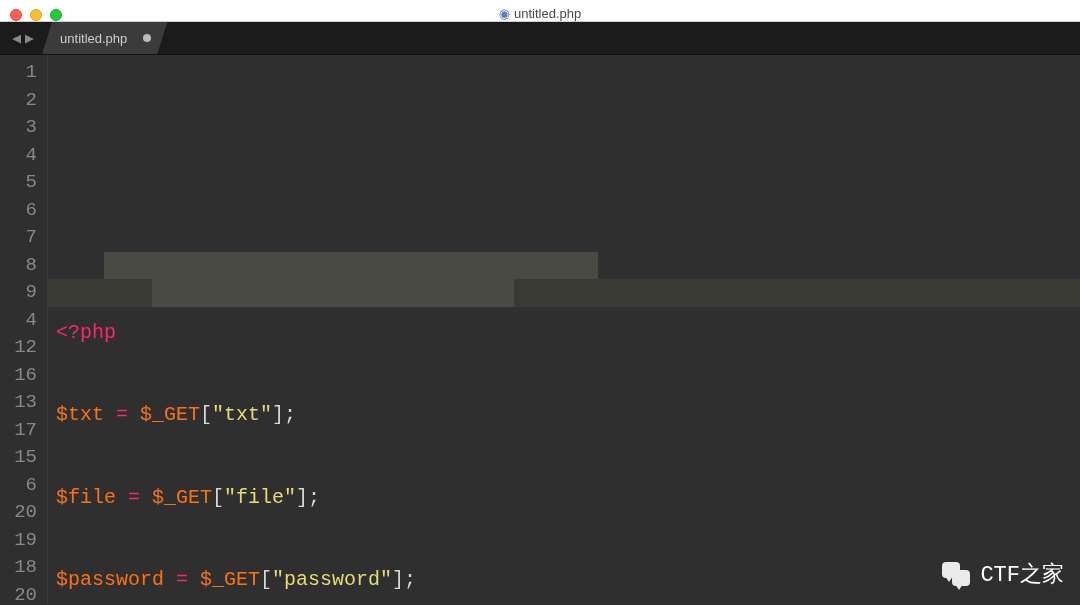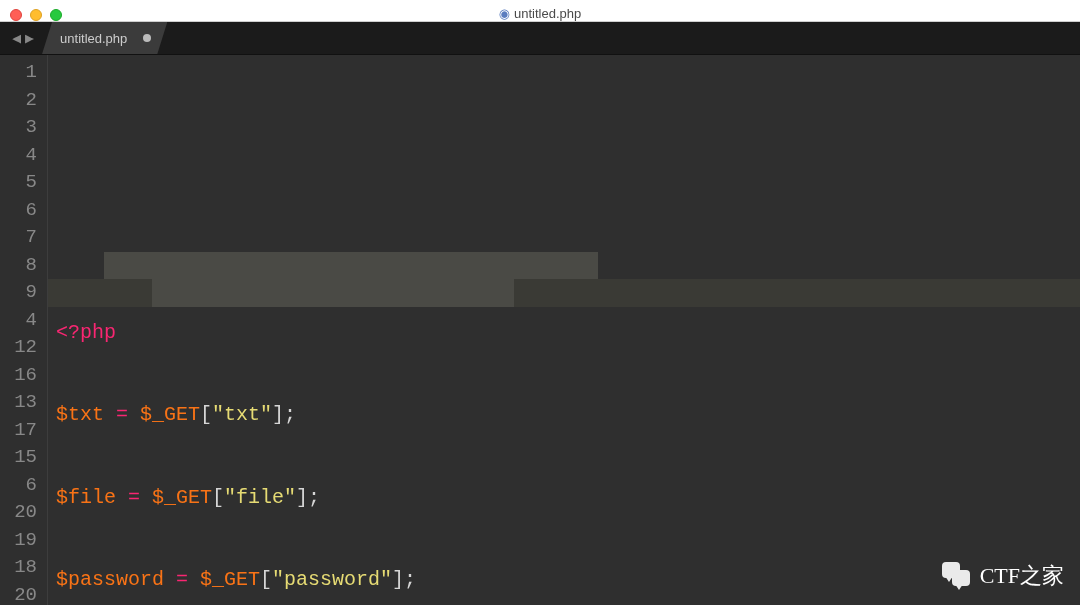--- a/index.html
+++ b/index.html
@@ -119,21 +119,21 @@
   .punct { color: #d6d6d6; }
   
   .watermark {
     position: absolute;
     right: 16px;
     bottom: 16px;
     display: flex;
     align-items: center;
     gap: 8px;
     color: #fff;
-    font-family: Liberation Serif, serif;
+    font-family: Liberation Mono, monospace;
     font-size: 22px;
     font-weight: 500;
   }
   .wm-icon { position: relative; width: 30px; height: 26px; }
   .wm-bubble {
     position: absolute; background: #eaeaea; border-radius: 4px;
     width: 18px; height: 16px;
   }
   .wm-b1 { top: 0; left: 0; }
   .wm-b2 { top: 8px; left: 10px; }

